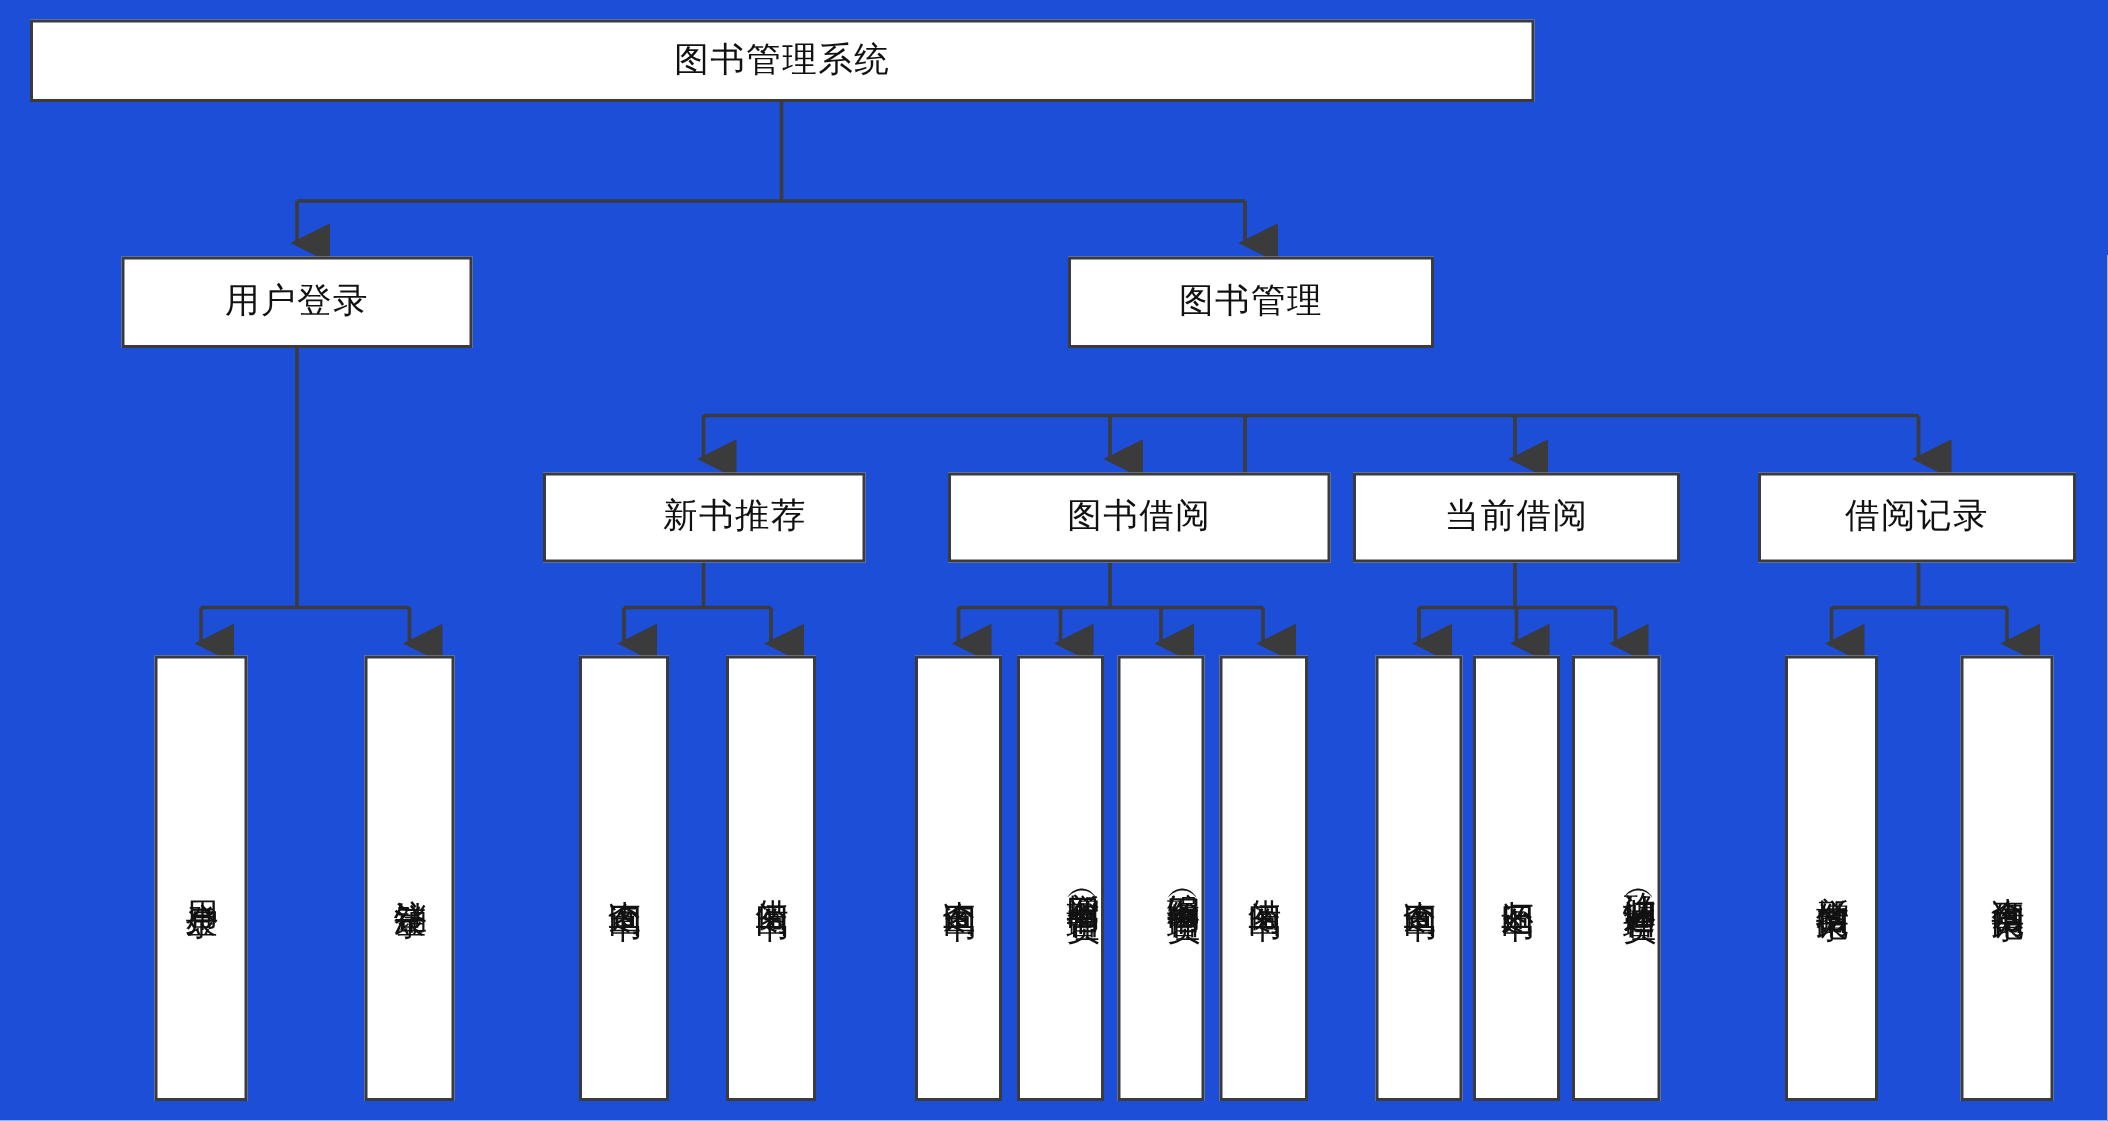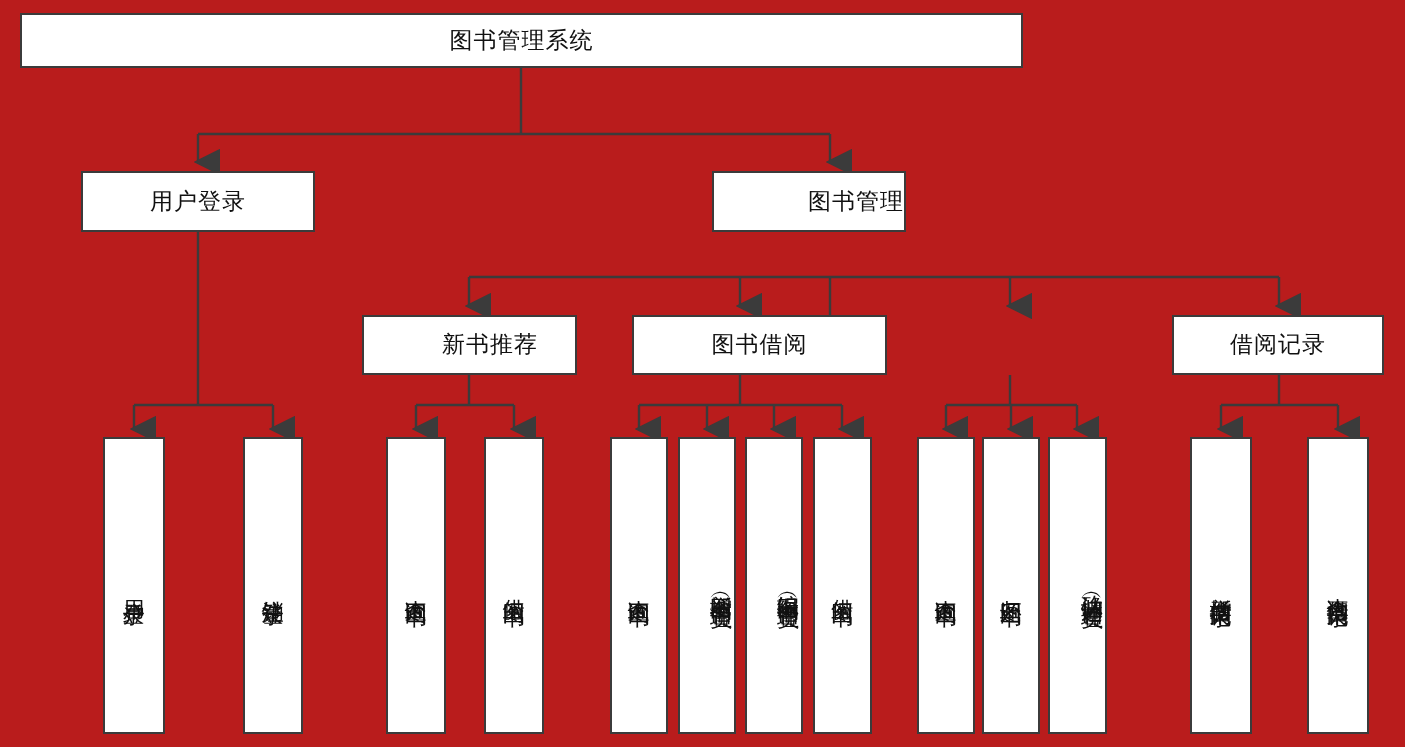--- a/index.html
+++ b/index.html
@@ -7,21 +7,21 @@
     padding: 0;
     background: #ffffff;
   }
   body {
     font-family: "DejaVu Sans", "Liberation Sans", sans-serif;
   }
   #canvas {
     position: relative;
     width: 1405px;
     height: 747px;
-    background: #b91c1c;
+    background: #1d4ed8;
     overflow: hidden;
   }
   .node {
     position: absolute;
     box-sizing: border-box;
     border: 2px solid #3b3b3b;
     background: #ffffff;
     display: flex;
     align-items: center;
     justify-content: center;
@@ -133,30 +133,33 @@
     <path class="edge" d="M 1338,405 L 1338,429" marker-end="url(#arrow)"></path>
   </svg>
 
   <div class="node horiz" style="left:20px; top:13px; width:1003px; height:55px;">
     <span class="lbl">图书管理系统</span>
   </div>
 
   <div class="node horiz" style="left:81px; top:171px; width:234px; height:61px;">
     <span class="lbl">用户登录</span>
   </div>
-  <div class="node horiz" style="left:712px; top:171px; width:194px; height:61px;justify-content:flex-end;">
+  <div class="node horiz" style="left:712px; top:171px; width:244px; height:61px;">
     <span class="lbl">图书管理</span>
   </div>
 
   <div class="node horiz" style="left:362px; top:315px; width:215px; height:60px;padding-left:41px;">
     <span class="lbl">新书推荐</span>
   </div>
   <div class="node horiz" style="left:632px; top:315px; width:255px; height:60px;">
     <span class="lbl">图书借阅</span>
   </div>
+  <div class="node horiz" style="left:902px; top:315px; width:218px; height:60px;">
+    <span class="lbl">当前借阅</span>
+  </div>
   <div class="node horiz" style="left:1172px; top:315px; width:212px; height:60px;">
     <span class="lbl">借阅记录</span>
   </div>
 
   <div class="node vert mid" style="left:103px; top:437px; width:62px; height:297px;">
     <span class="lbl">用户登录</span>
   </div>
   <div class="node vert mid" style="left:243px; top:437px; width:60px; height:297px;">
     <span class="lbl">注销登录</span>
   </div>

